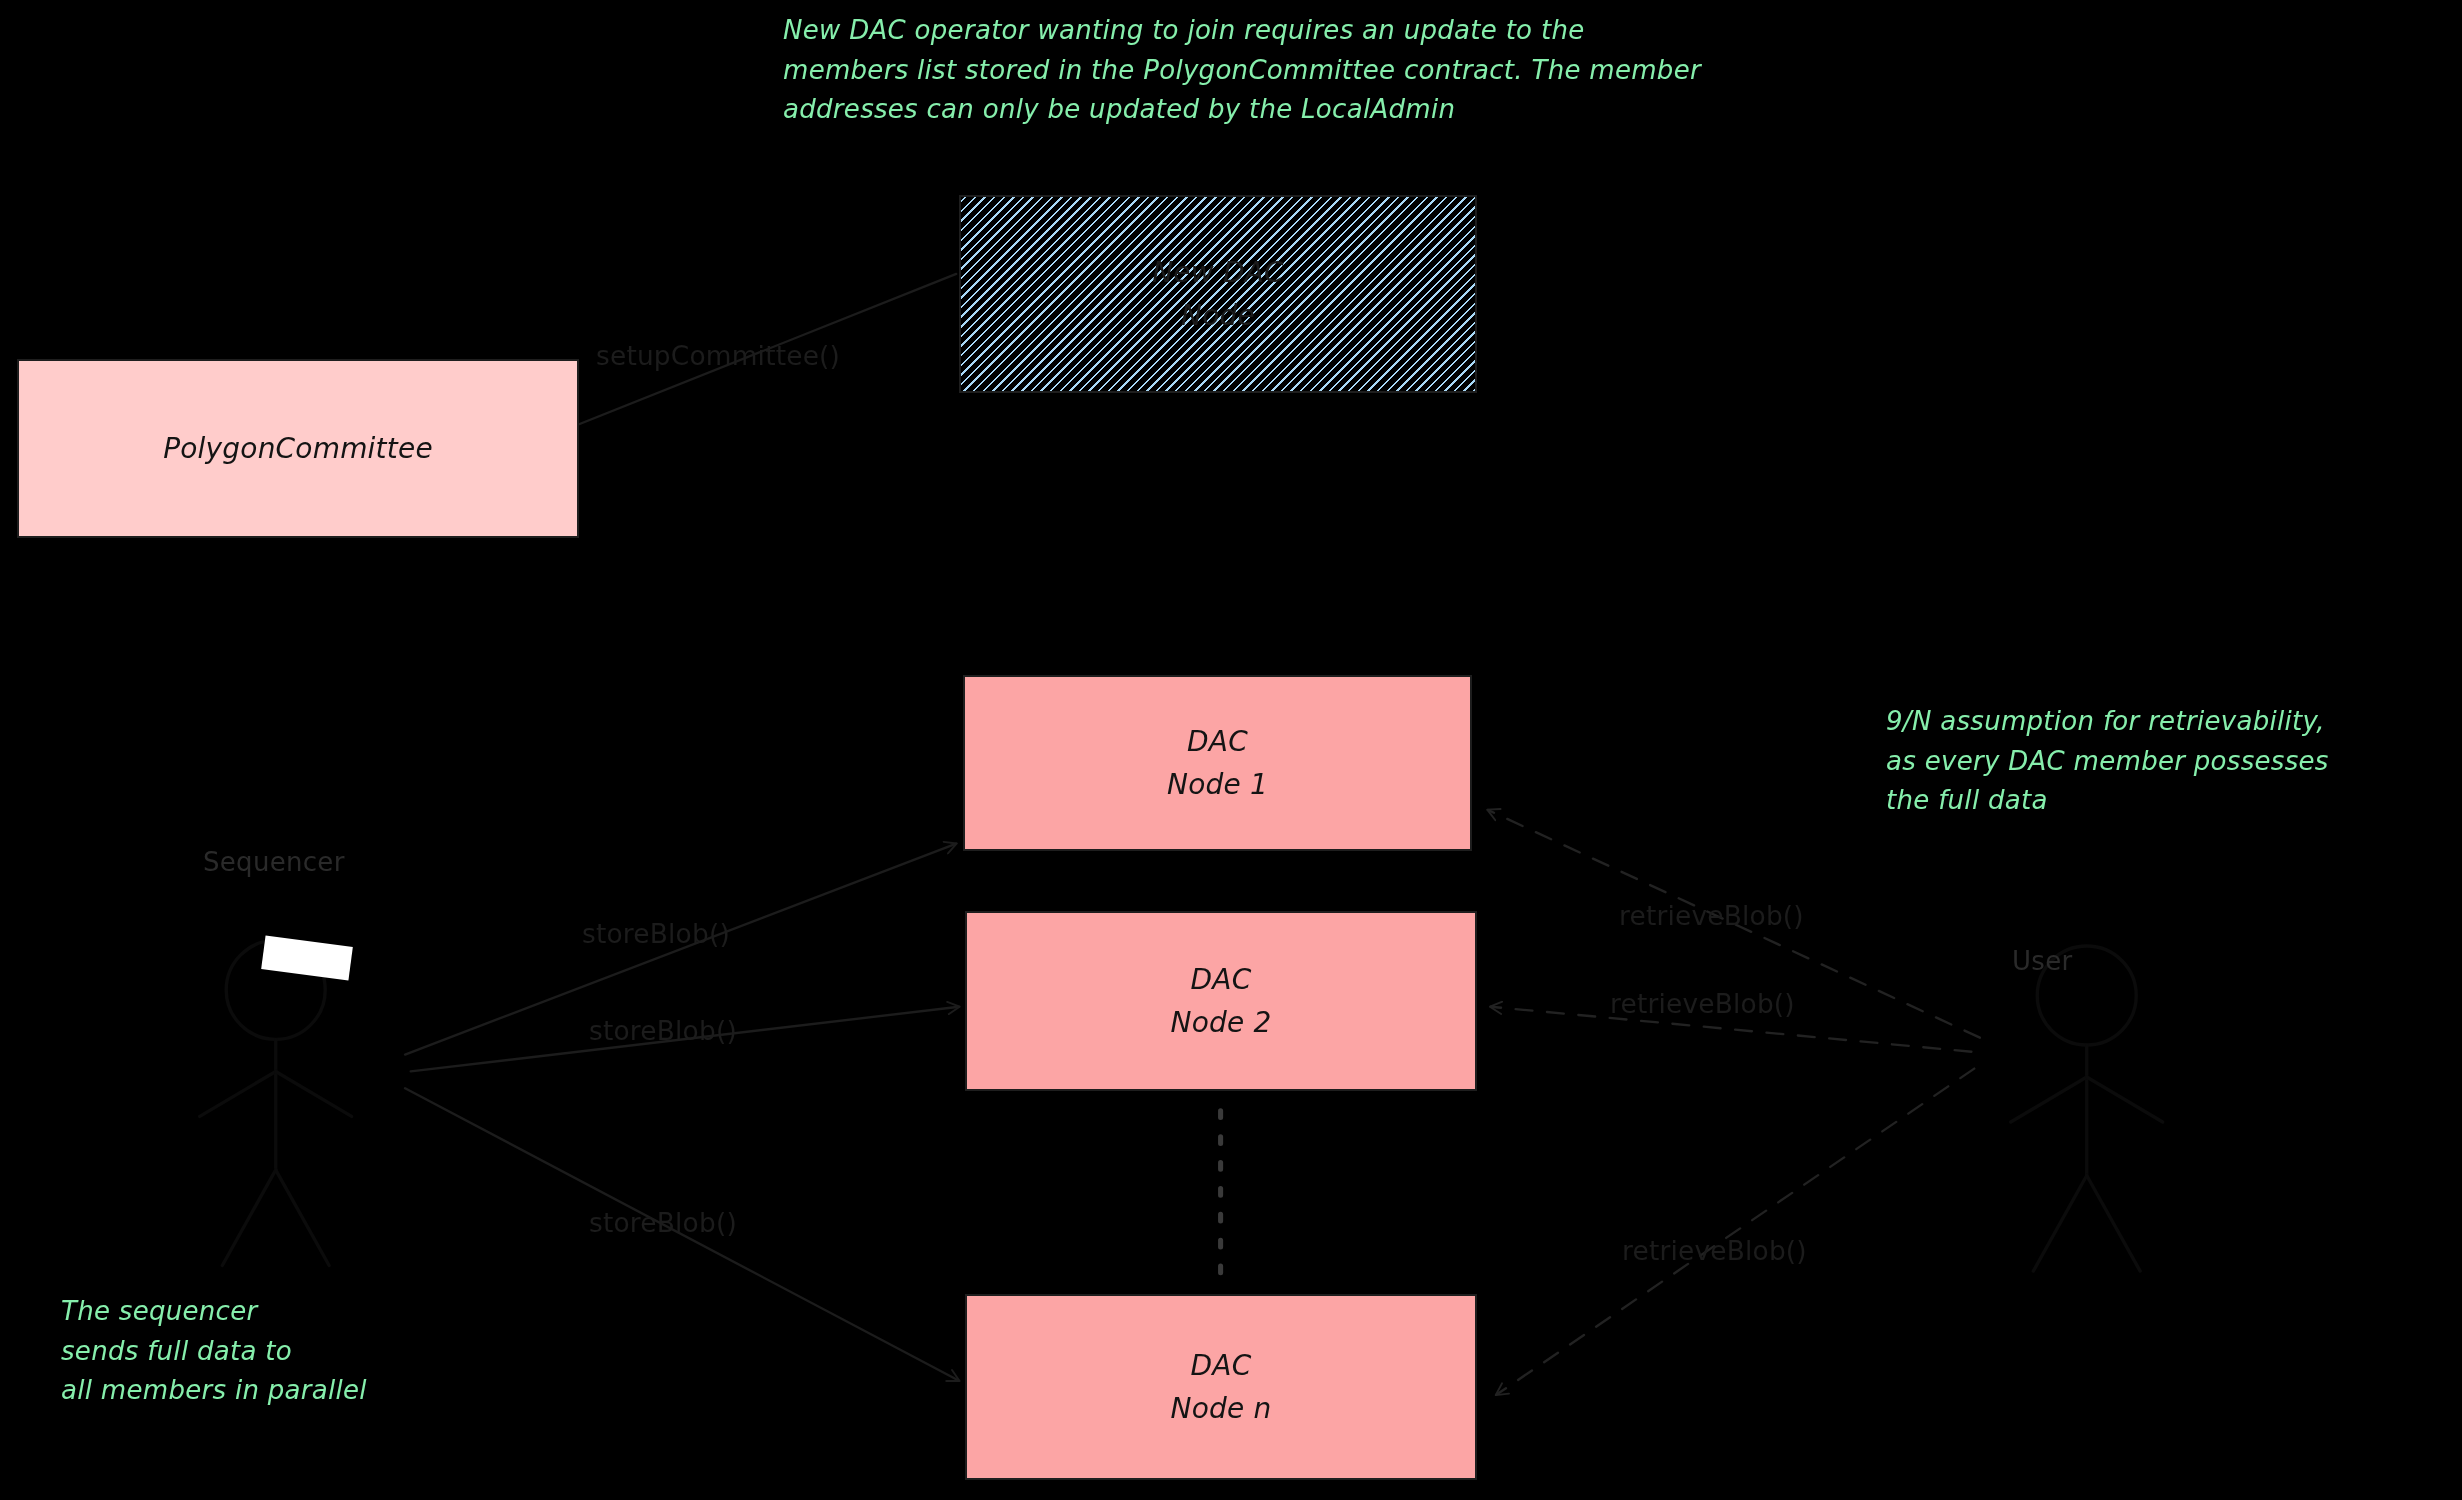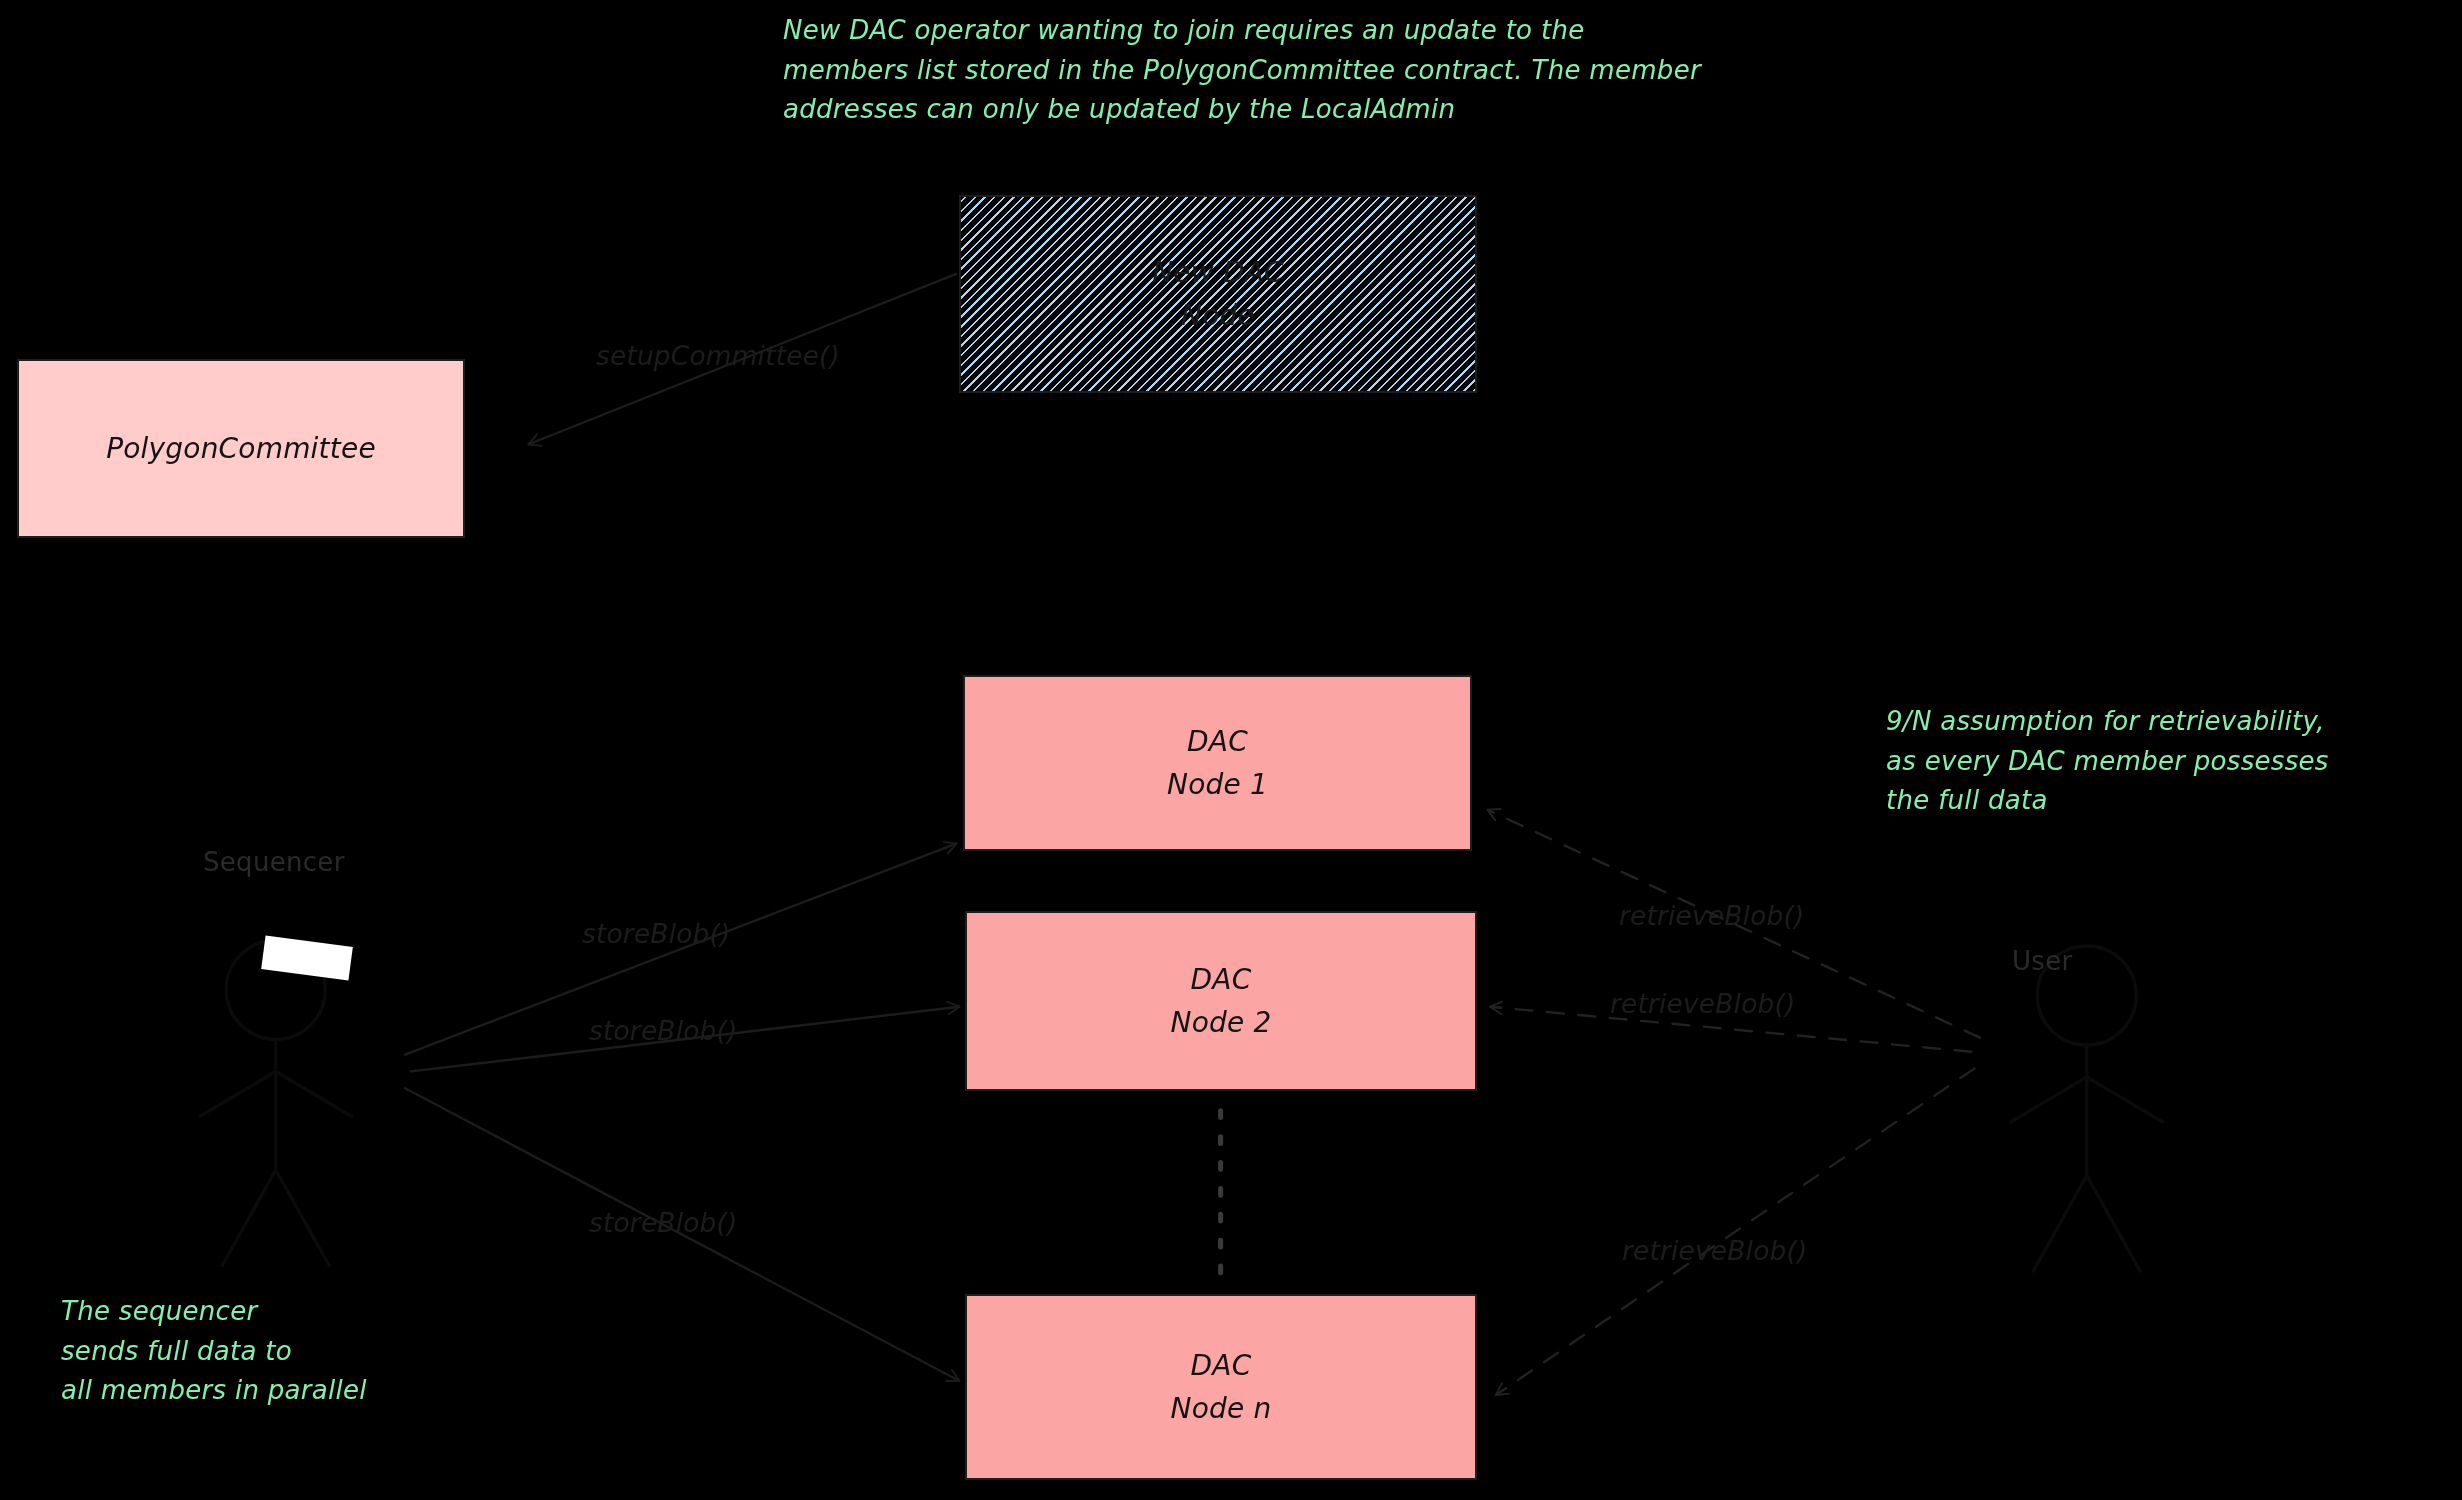--- a/index.html
+++ b/index.html
@@ -44,21 +44,20 @@
     letter-spacing: 0.3px;
   }
   .label-sequencer { left: 203px;  top: 847px; }
   .label-user      { left: 2012px; top: 946px; }
 
   
   .edge-label {
     position: absolute;
     color: #1c1c1c;
     font-size: 26.4px;
-    font-style: italic;
     letter-spacing: 0.2px;
     white-space: nowrap;
   }
   .lbl-setup     { left: 596px; top: 340px;  }
   .lbl-store-1   { left: 582px; top: 918px; }
   .lbl-store-2   { left: 589px; top: 1015px; }
   .lbl-store-3   { left: 589px; top: 1207px; }
   .lbl-retr-1    { left: 1619px; top: 900px; }
   .lbl-retr-2    { left: 1610px; top: 988px; }
   .lbl-retr-3    { left: 1622px; top: 1235px; }
@@ -85,21 +84,21 @@
   .box-blue  { background: #fca5a5; }
   .box-hatch {
     background-color: #000000;
     background-image: repeating-linear-gradient(
         -45deg,
         #a9d9f7 0px, #a9d9f7 1.7px,
         #000000 1.7px, #000000 6.8px);
   }
   .box-hatch .box-text { color: #1a1a1a; }
 
-  .pos-committee { left: 17px;   top: 359px;  width: 448px;  height: 179px; }
+  .pos-committee { left: 17px;   top: 359px;  width: 562px;  height: 179px; }
   .pos-newdac    { left: 959px; top: 195px;  width: 518px;  height: 198px; }
   .pos-node1     { left: 963px; top: 675px; width: 509px;  height: 176px; }
   .pos-node2     { left: 965px; top: 911px; width: 512px;  height: 180px; }
   .pos-noden     { left: 965px; top: 1294px; width: 512px;  height: 186px; }
 
   .seq-band {
     position: absolute;
     left: 263px;
     top: 941px;
     width: 88px;

